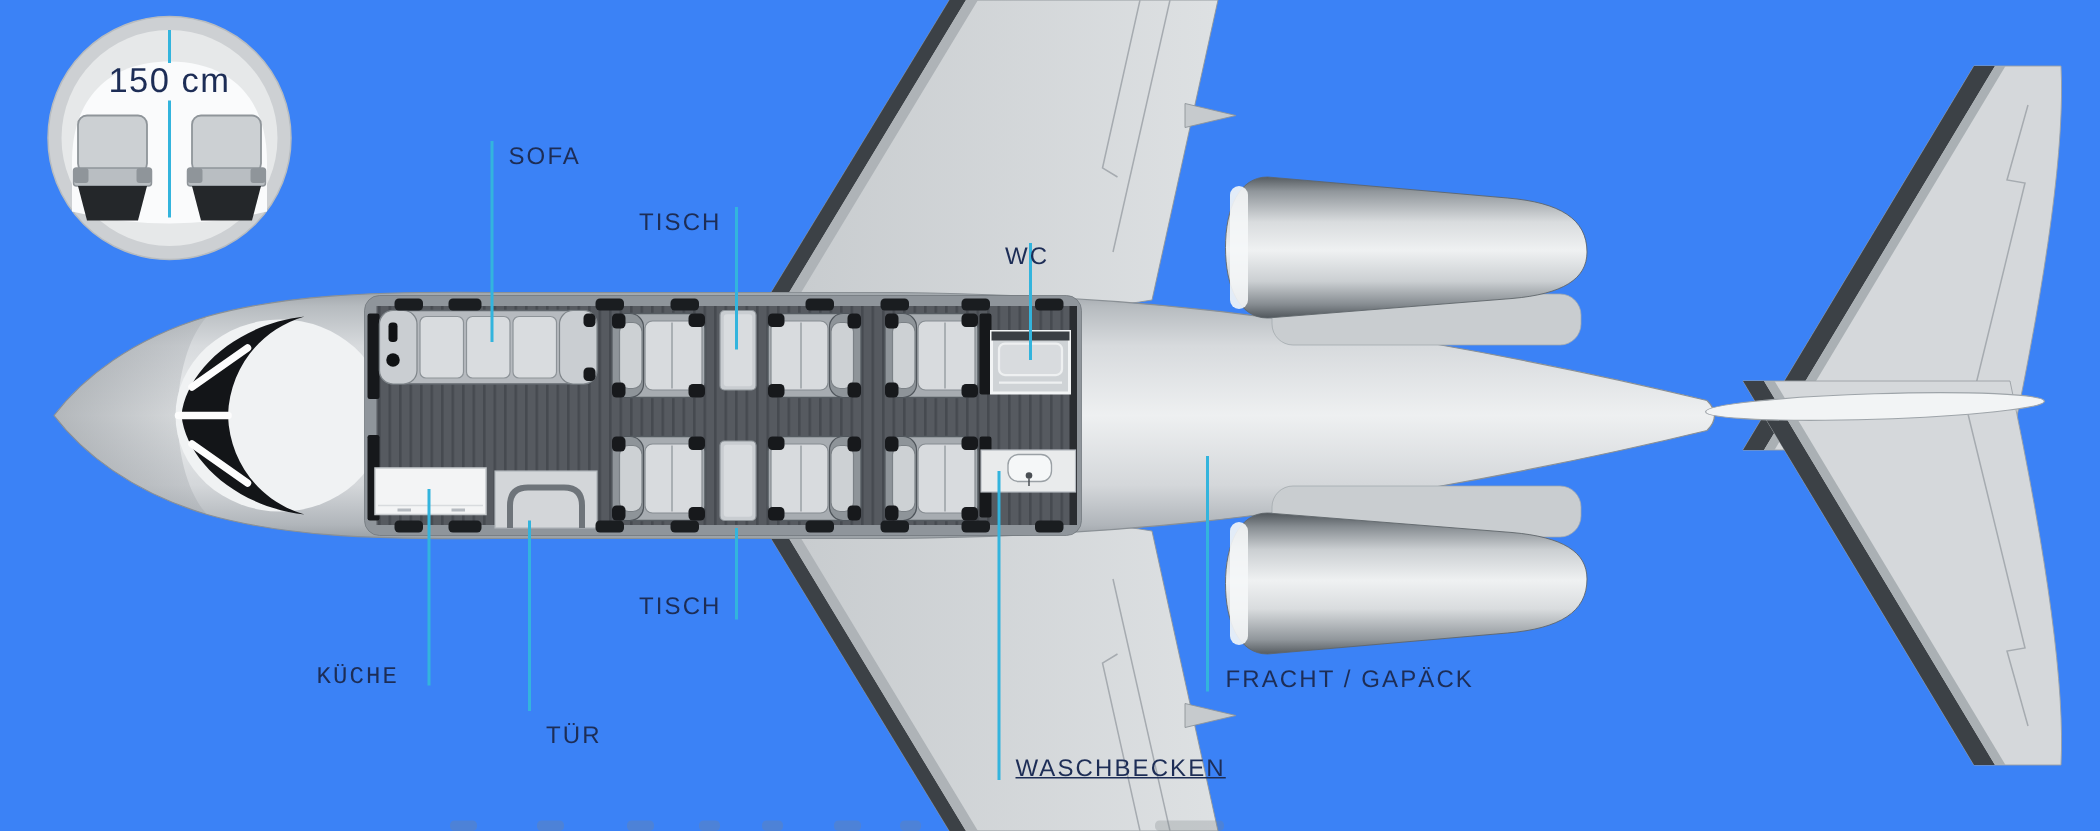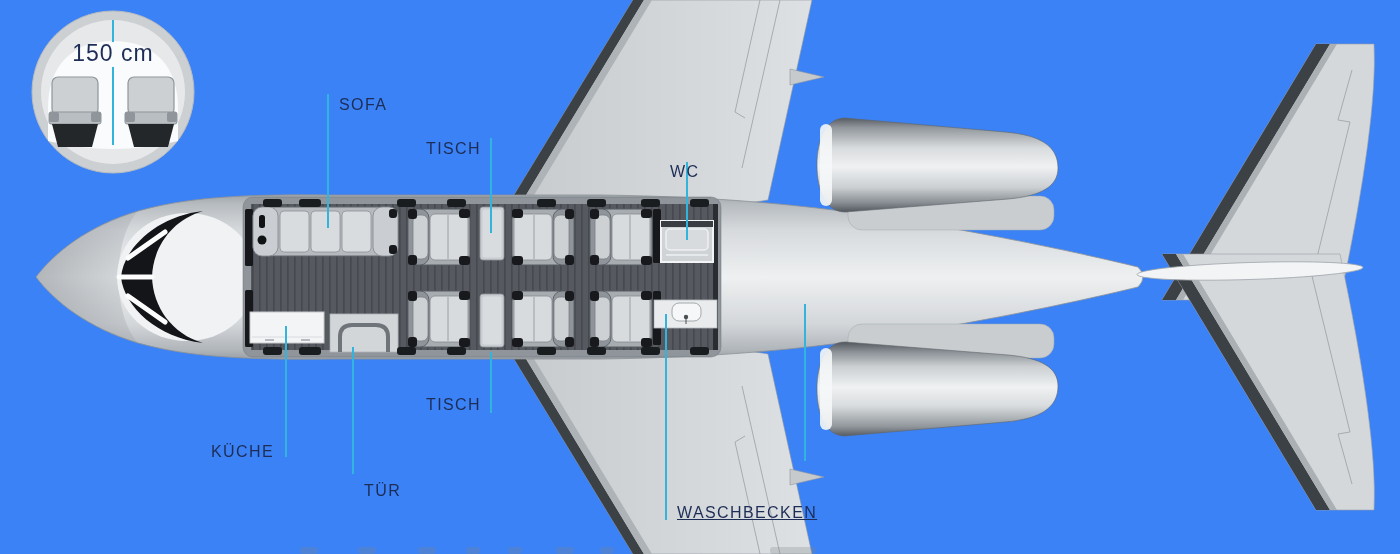--- a/index.html
+++ b/index.html
@@ -274,18 +274,19 @@
     <line x1="353" y1="347" x2="353" y2="474"></line>
     <line x1="491" y1="352" x2="491" y2="413"></line>
     <line x1="666" y1="314" x2="666" y2="520"></line>
     <line x1="805" y1="304" x2="805" y2="461"></line>
   </g>
 </svg>
 
 <div class="lbl" style="left:339px;top:96px;">SOFA</div>
 <div class="lbl" style="left:426px;top:140px;">TISCH</div>
 <div class="lbl" style="left:642px;top:163px;margin-left:28px;">WC</div>
-<div class="lbl" style="left:211px;top:443px;">KÜCHE</div>
+<div class="lbl" style="left:211px;top:443px;font-family:Liberation Mono, monospace;">KÜCHE</div>
 <div class="lbl" style="left:364px;top:482px;">TÜR</div>
 <div class="lbl" style="left:426px;top:396px;">TISCH</div>
 <div class="lbl" style="left:677px;top:504px;text-decoration:underline;">WASCHBECKEN</div>
+<div class="lbl" style="left:817px;top:445px;">FRACHT / GAPÄCK</div>
 
 </div>
 
 </body></html>

